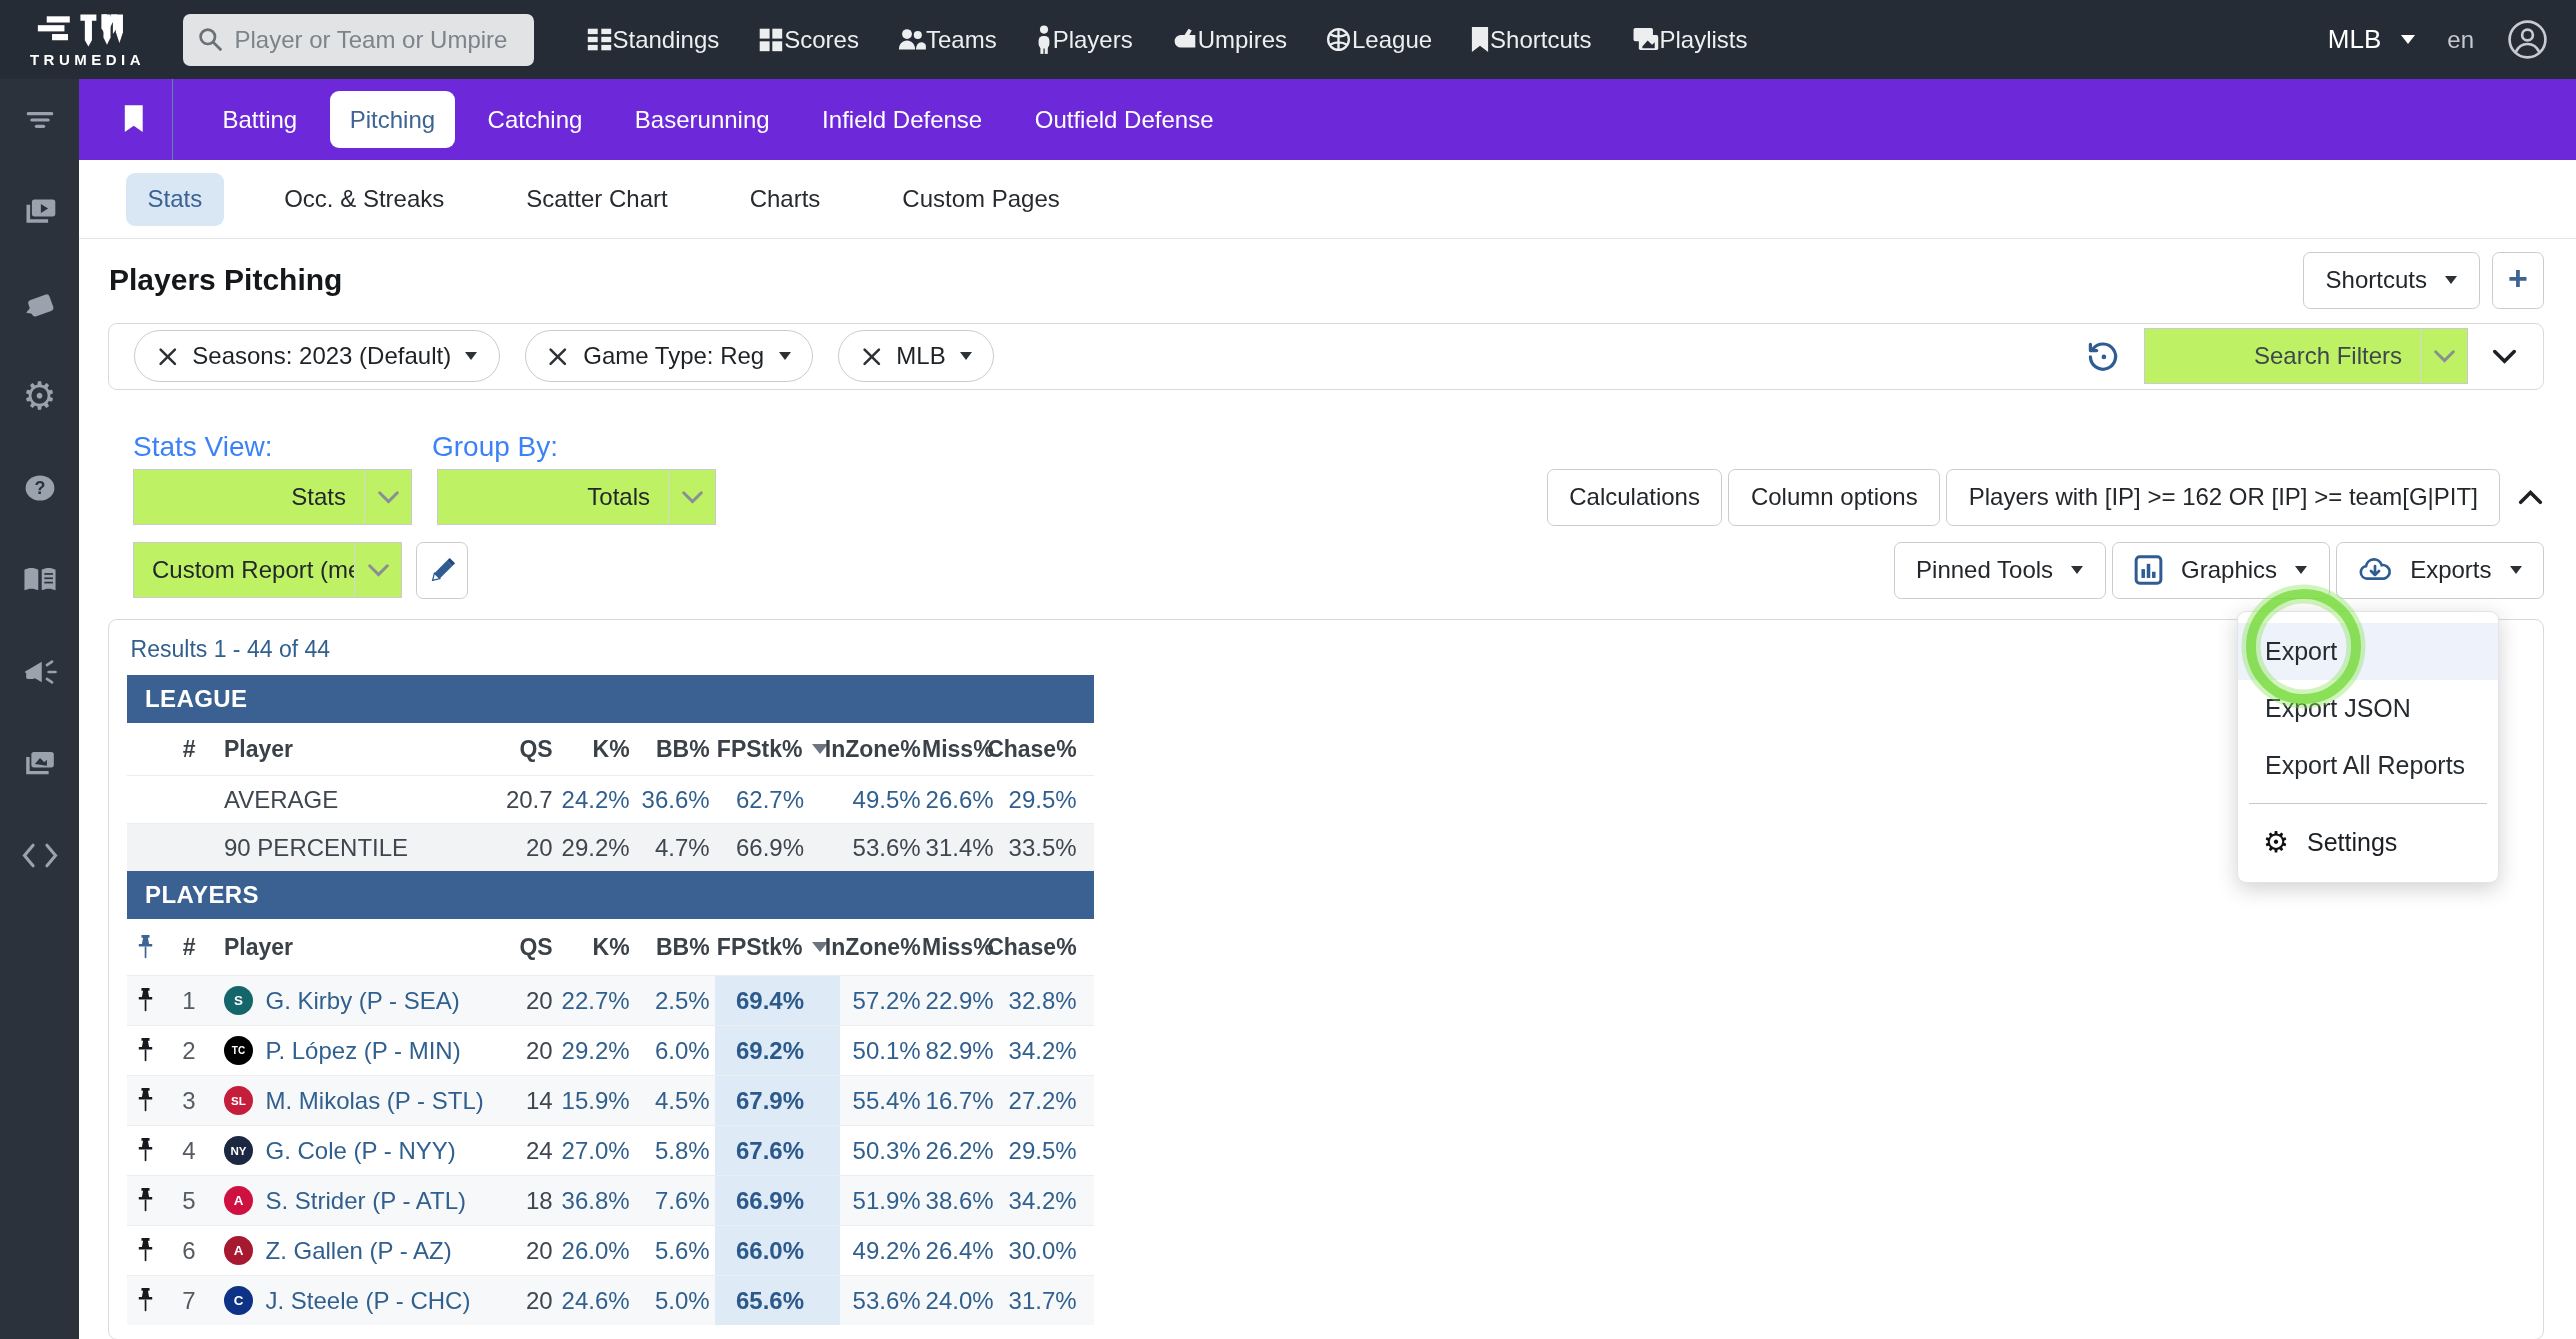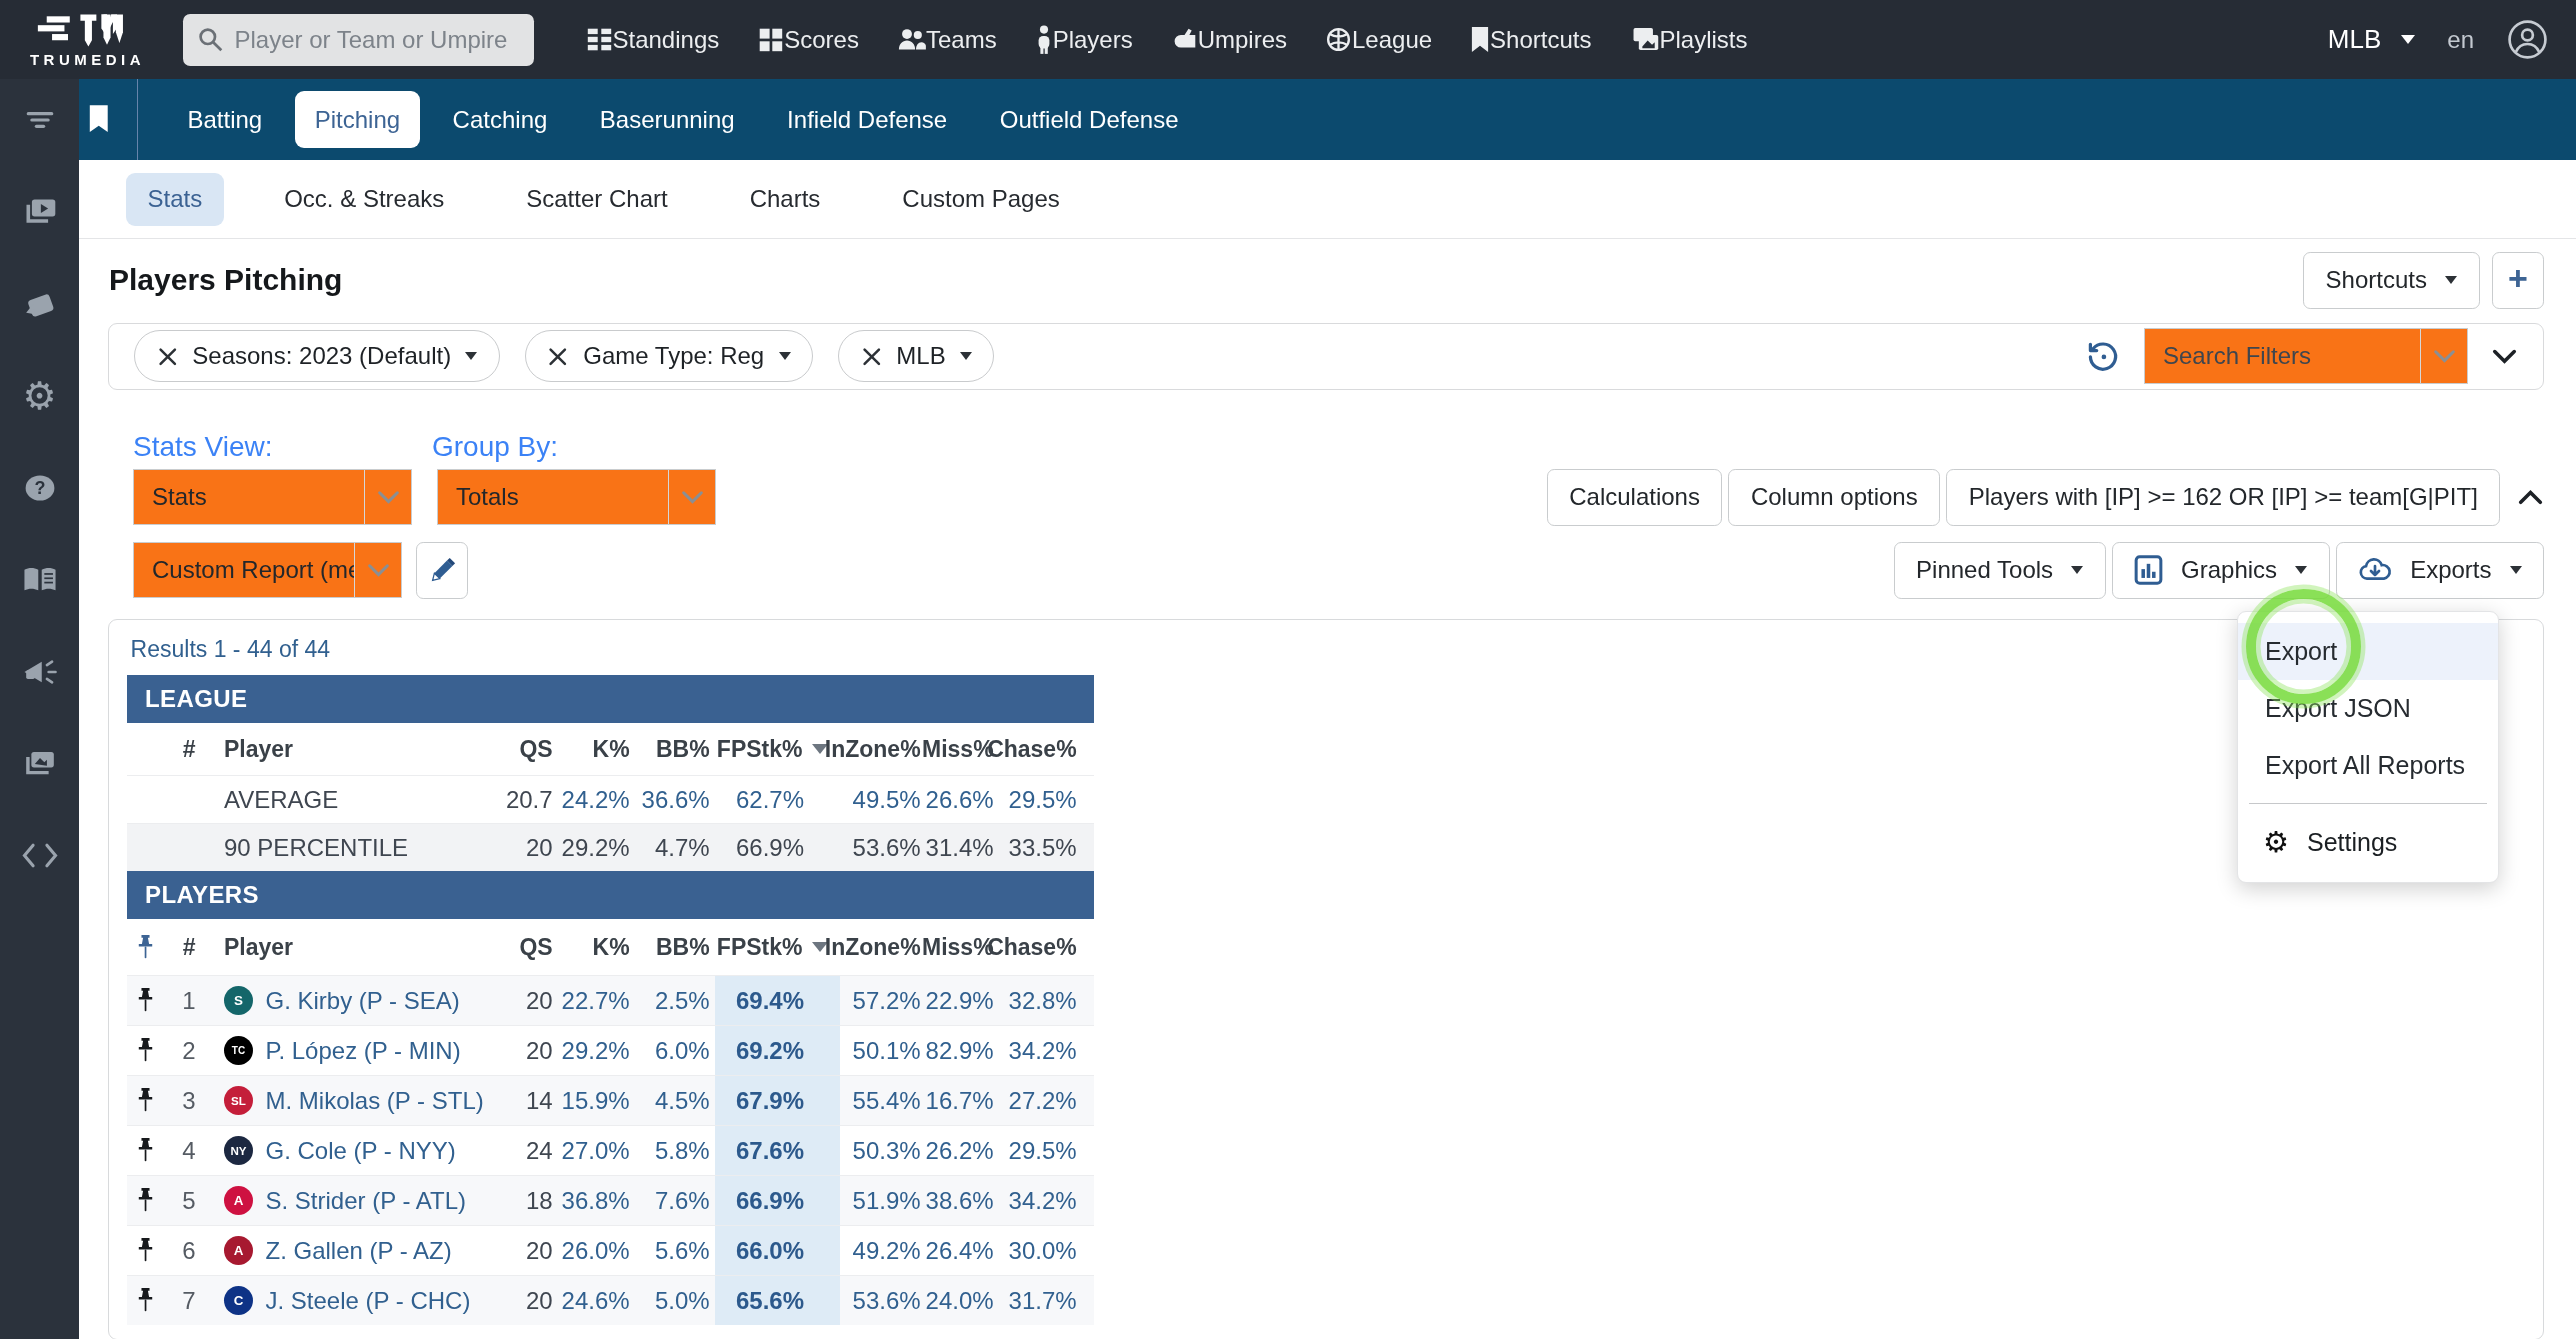--- a/index.html
+++ b/index.html
@@ -24,21 +24,21 @@
   .caret.dark { border-top-color:#2c3136; }
   .caret.sm { border-left-width:6.3px; border-right-width:6.3px; border-top-width:8px; }
 
   
   .sidebar { position:absolute; left:0; top:79px; bottom:0; width:79px; background:#2b323c; padding-top:21.5px;
     display:flex; flex-direction:column; align-items:center; gap:54px; z-index:15; }
   .side-ic { width:38px; height:38px; display:flex; align-items:center; justify-content:center; cursor:pointer; }
 
   
   .main { margin-left:79px; height:1261px; display:flex; flex-direction:column; }
-  .bluenav { height:81px; background:#0c4a6e; display:flex; align-items:center; padding-left:9px; }
+  .bluenav { height:81px; background:#6d28d9; display:flex; align-items:center; padding-left:44px; }
   .bluenav .divider { width:0.9px; height:81px; background:#34588400; border-left:0.9px solid #6784ab; margin-left:27px; }
   .sporttabs { display:flex; align-items:center; gap:12.5px; margin-left:30px; }
   .sporttab { color:#fff; font-size:24px; padding:14.3px 20px; border-radius:9px; cursor:pointer; white-space:nowrap; }
   .sporttab.active { background:#fff; color:#3d6494; }
   .subnav { height:79px; background:#fff; border-bottom:0.9px solid #e4e5e7; display:flex; align-items:center; gap:39px; padding-left:47px; }
   .subtab { font-size:24px; color:#272b30; cursor:pointer; padding:12.5px 21.5px; border-radius:9px; white-space:nowrap; }
   .subtab.active { background:#d9e6f4; color:#3b6293; }
 
   .pagehead { height:82px; display:flex; align-items:center; padding:0 32px 0 30px; }
   .page-title { font-size:30px; font-weight:700; color:#15181b; }
@@ -47,21 +47,21 @@
     gap:18px; padding:0 21.5px; font-size:24px; color:#23272b; cursor:pointer; white-space:nowrap; }
   .btn.icon-only { width:52px; justify-content:center; padding:0; }
   .plus-glyph { color:#3d6494; font-size:34px; font-weight:700; line-height:1; margin-top:-3.6px; }
 
   
   .filter-card { margin:1.8px 32px 0 29px; height:67px; border:0.9px solid #d9dadc; border-radius:9px; background:#fff;
     display:flex; align-items:center; padding:0 25px; }
   .chip { display:flex; align-items:center; gap:14.3px; border:0.9px solid #c9cbcd; border-radius:27px; height:52px;
     padding:0 21.5px; margin-right:25px; font-size:24px; color:#1e2226; cursor:pointer; white-space:nowrap; }
   .filter-card .right { margin-left:auto; display:flex; align-items:center; gap:23px; }
-  .select { background:#f97316; border:0.9px solid #c9ccce; height:56px; display:flex; align-items:center; font-size:24px; color:#23272b; cursor:pointer; }
+  .select { background:#bef264; border:0.9px solid #c9ccce; height:56px; display:flex; align-items:center; font-size:24px; color:#23272b; cursor:pointer;text-align:right; }
   .select .val { padding:0 18px; flex:1; white-space:nowrap; overflow:hidden; }
   .select .chev { width:47px; align-self:stretch; border-left:0.9px solid #d5d7d9; display:flex; align-items:center; justify-content:center; }
 
   
   .controls { margin:41px 32px 0 54px; }
   .ctrl-labels { display:flex; height:38px; font-size:28px; color:#3b82f6;gap:48px; }
   .ctrl-row { display:flex; align-items:center; }
   .ctrl-row2 { display:flex; align-items:center; margin-top:16px; }
   .rightgrp { margin-left:auto; display:flex; align-items:center; gap:6px; }
 

